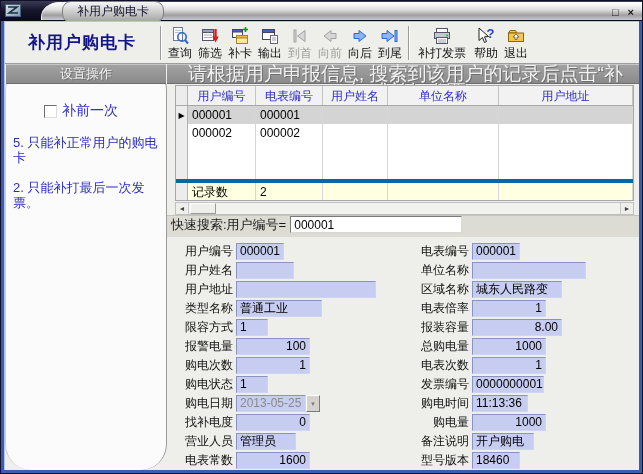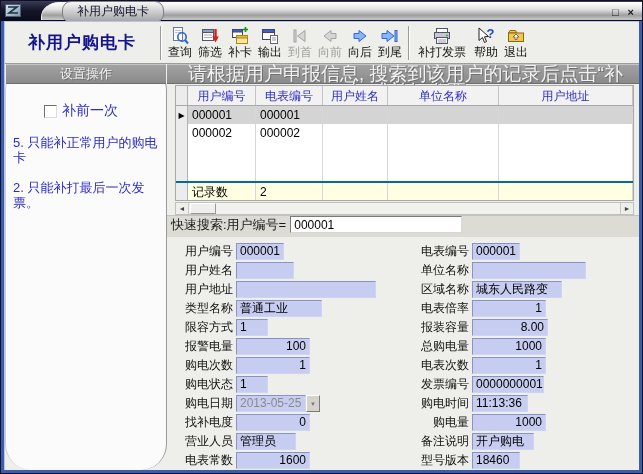--- a/index.html
+++ b/index.html
@@ -19,40 +19,40 @@
   .frame{position:absolute;top:20px;left:3px;right:3px;bottom:3px;background:#eeeeea;border-left:1px solid #b9c4e4;border-top:1px solid #b9c4e4;display:flex;flex-direction:column;}
 
   
   .toolbar{display:flex;align-items:center;height:42px;padding:0 2px;border-bottom:1px solid #9c9c9c;background:#eeeeea;flex:0 0 auto;}
   .app-title{width:150px;text-align:center;font-size:17px;font-weight:bold;color:#14148c;letter-spacing:1px;white-space:nowrap;}
   .tsep{width:2px;height:34px;border-left:1px solid #9a9a9a;border-right:1px solid #ffffff;margin:0 3px;}
   .tbtn{display:flex;flex-direction:column;align-items:center;justify-content:center;width:30px;height:40px;color:#111;cursor:default;}
   .tbtn.wide{width:58px;}
   .tbtn .ticon{height:20px;display:flex;align-items:flex-end;}
   .tbtn.disabled{color:#9c9c9c;}
-  .tbtn span{line-height:14px;white-space:nowrap;font-family:Liberation Mono, monospace;}
+  .tbtn span{line-height:14px;white-space:nowrap;}
 
   
   .content{flex:1;display:flex;min-height:0;}
   .sidebar{width:162px;background:#fbfbfb;border-right:1px solid #9a9a9a;border-left:1px solid #cfcfcf;display:flex;flex-direction:column;border-radius:26px;}
   .graybar{height:20px;background:linear-gradient(180deg,#a2a2a2,#8a8a8a);color:#f2f2f2;border-top:1px solid #c6c6c6;border-bottom:1px solid #6e6e6e;font-size:13px;line-height:18px;text-shadow:1px 1px 0 #6f6f6f;flex:0 0 auto;}
   .sb-header{text-align:center;}
   .sb-check{margin:18px 0 0 38px;display:flex;align-items:center;gap:5px;color:#2d2dc8;font-size:14px;}
   .checkbox{width:13px;height:13px;background:#fff;border:1px solid;border-color:#6f6f6f #dcdcdc #dcdcdc #6f6f6f;}
   .sb-note{margin:15px 4px 0 7px;color:#2d2dc8;font-size:13px;line-height:15px;}
 
   .rightpanel{flex:1;display:flex;flex-direction:column;background:#eeeeea;min-width:0;}
   .instruction{padding-left:5px;font-size:19px;text-align:center;}
 
   
   .tablewrap{height:124px;margin:1px 5px 0 8px;background:#fff;border:1px solid #a8a8a8;display:flex;flex-direction:column;font-size:12px;}
   .trow{display:flex;flex:0 0 18px;align-items:stretch;}
   .trow.thead{flex:0 0 20px;background:#f2f2f2;border-bottom:1px solid #a8a8a8;}
   .trow.filler{flex:1;}
-  .trow.tfooter{background:#ffffe1;border-top:2px solid #0369a1;}
+  .trow.tfooter{background:#ffffe1;border-top:4px solid #0369a1;}
   .tc{border-right:1px solid #d6d6d6;padding:1px 4px 0;overflow:hidden;white-space:nowrap;line-height:16px;}
   .thead .tc{color:#2d2dc8;text-align:center;border-right:1px solid #c4c4c4;line-height:18px;}
   .tc.sel{flex:0 0 12px;background:#ececec;border-right:1px solid #b0b0b0;padding:0;text-align:center;}
   .thead .tc.sel{background:#ececec;}
   .tc.c1{flex:0 0 68px;} .tc.c2{flex:0 0 67px;} .tc.c3{flex:0 0 65px;} .tc.c4{flex:0 0 111px;} .tc.c5{flex:1;}
   .trow.selected .tc:not(.sel){background:#d4d4d4;}
   .rowmarker::after{content:"▶";font-size:8px;line-height:17px;color:#000;}
 
   
   .hscroll{height:13px;margin:1px 5px 0 8px;background:#f1f1ee;border:1px solid #c0c0c0;display:flex;align-items:stretch;flex:0 0 13px;}
@@ -370,21 +370,21 @@
             <div class="frow">
                 <span class="flabel">区域名称</span>
                 <span class="ffield" style="width:90px">城东人民路变</span>
               </div>
             <div class="frow">
                 <span class="flabel">电表倍率</span>
                 <span class="ffield num" style="width:74px">1</span>
               </div>
             <div class="frow">
                 <span class="flabel">报装容量</span>
-                <span class="ffield num" style="width:76px">8.00</span>
+                <span class="ffield num" style="width:90px">8.00</span>
               </div>
             <div class="frow">
                 <span class="flabel">总购电量</span>
                 <span class="ffield num" style="width:74px">1000</span>
               </div>
             <div class="frow">
                 <span class="flabel">电表次数</span>
                 <span class="ffield num" style="width:74px">1</span>
               </div>
             <div class="frow">

